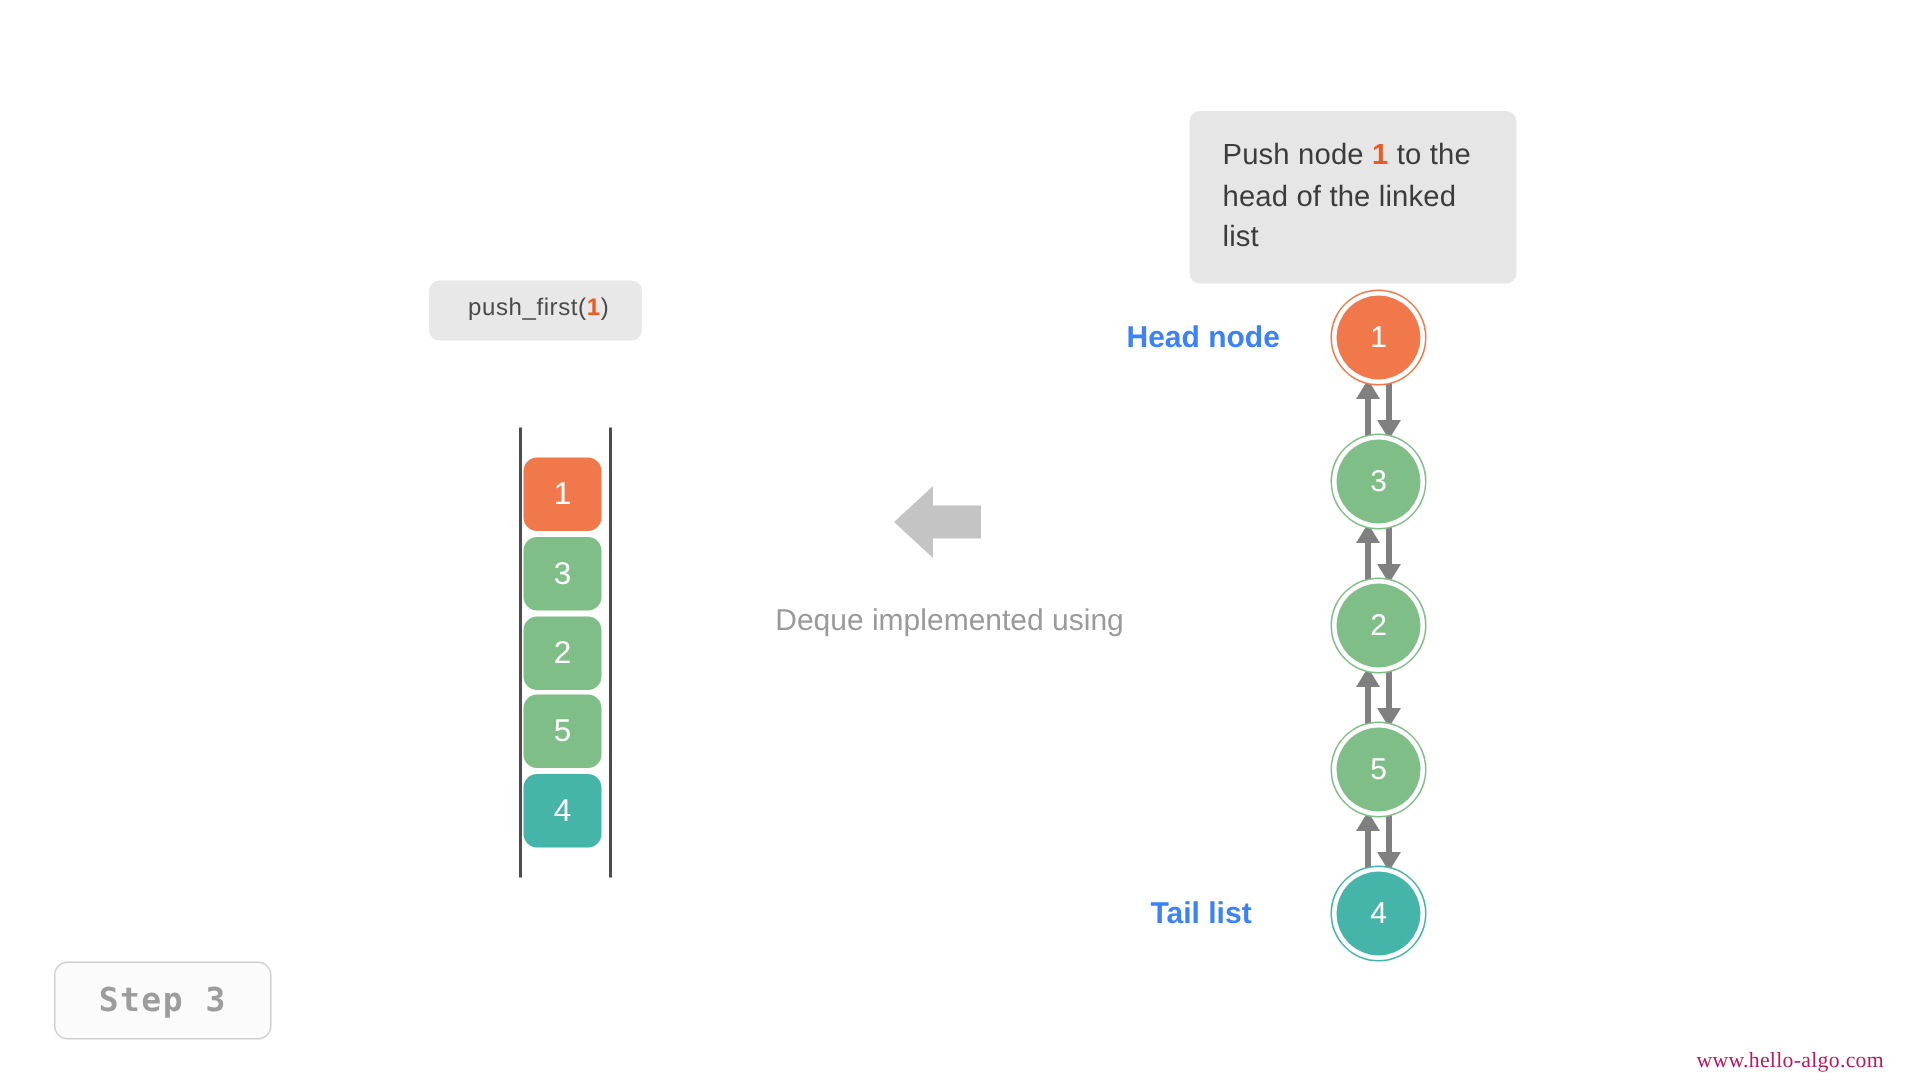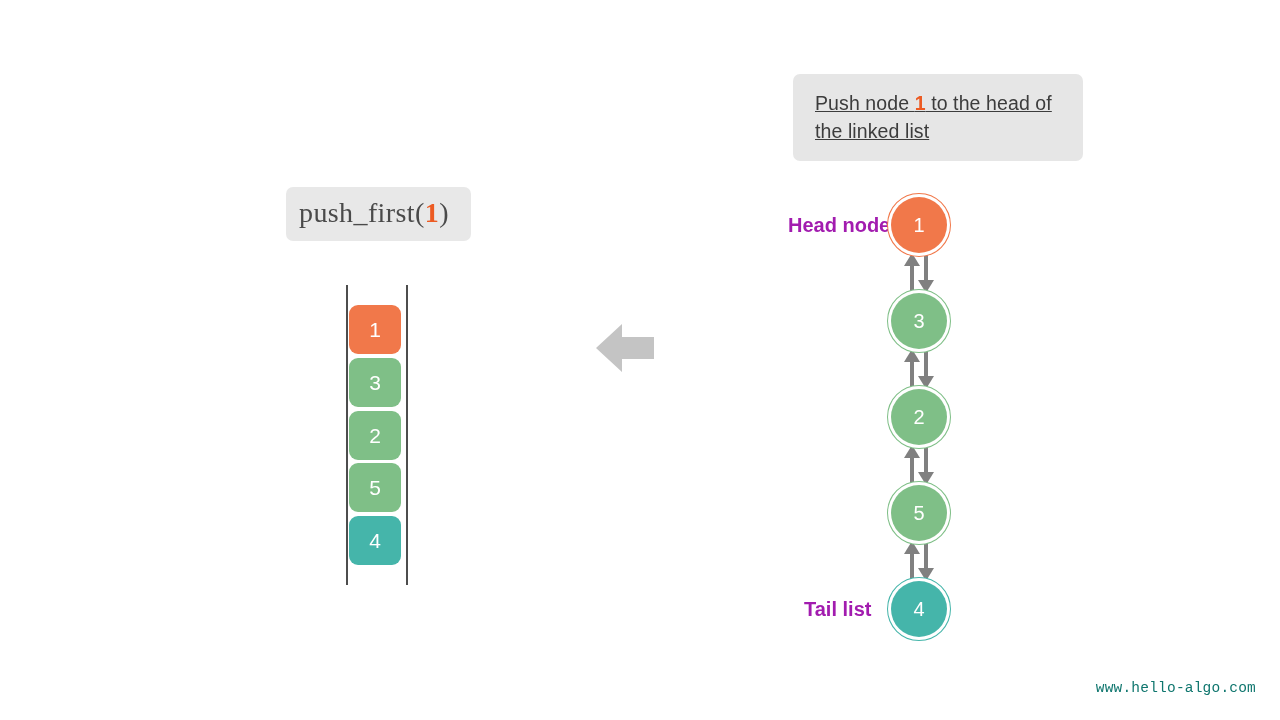--- a/index.html
+++ b/index.html
@@ -17,46 +17,45 @@
   .stage {
     position: absolute;
     inset: 0;
   }
 
   
   .callout {
     position: absolute;
     left: 793px;
     top: 74px;
-    width: 290px;
+    width: 218px;
     box-sizing: border-box;
     padding: 16px 22px;
     background: #e6e6e6;
     border-radius: 7px;
     color: #3c3c3c;
     font-size: 19.5px;
     line-height: 1.42;
     letter-spacing: 0.1px;
-    text-decoration: underline;
   }
   .callout .hl {
     color: #ec5b23;
     font-weight: bold;
   }
 
   
   .code-chip {
     position: absolute;
     left: 286px;
     top: 187px;
-    padding: 10px 22px 12px 13px;
+    padding: 10px 22px 12px 26px;
     background: #e8e8e8;
     border-radius: 7px;
-    font-family: Liberation Serif, serif;
-    font-size: 28px;
+    font-family: Liberation Sans, sans-serif;
+    font-size: 16px;
     color: #4a4a4a;
     letter-spacing: 0.4px;
     white-space: nowrap;
   }
   .code-chip .hl {
     color: #ec5b23;
     font-weight: bold;
   }
 
   
@@ -121,25 +120,24 @@
   .ll-ring {
     position: absolute;
     width: 64px;
     height: 64px;
     border-radius: 50%;
     border: 2px solid transparent;
     box-sizing: border-box;
   }
   .ll-label {
     position: absolute;
-    color: #a21caf;
+    color: #3b82f6;
     font-size: 20px;
     font-weight: bold;
     white-space: nowrap;
-    margin-left: 37px;
   }
   .ll-arrows {
     position: absolute;
     width: 40px;
     height: 52px;
   }
 
   
   .step-badge {
     position: absolute;
@@ -158,23 +156,23 @@
     letter-spacing: 1px;
     display: flex;
     align-items: center;
     justify-content: center;
   }
 
   
   .watermark {
     position: absolute;
     right: 24px;
-    bottom: 24px;
-    color: #0f766e;
-    font-family: Liberation Mono, monospace;
+    bottom: 4px;
+    color: #be185d;
+    font-family: Liberation Serif, serif;
     font-size: 14.5px;
     letter-spacing: 0.2px;
   }
 </style>
 </head>
 <body>
 
 <div class="stage">
 
   <div class="callout">
@@ -204,20 +202,21 @@
       <span>4</span>
     </div>
 
   <div class="big-arrow">
     <svg width="58" height="52" viewBox="0 0 58 52">
       <polygon points="0,26 26,2 26,15 58,15 58,37 26,37 26,50" fill="#c4c4c4"></polygon>
     </svg>
   </div>
 
   <div class="caption">
+    <div>Deque implemented using</div>
   </div>
 
   <div class="ll-label" id="headlabel" style="left: 751px; top: 214px;">Head node</div>
   <div class="ll-label" id="taillabel" style="left: 767px; top: 598px;">Tail list</div>
 
   <div class="ll-arrows" id="llarrow0" style="left: 899px; top: 253px; height: 40px;"><svg width="40" height="40" viewBox="0 0 40 40">
         <line x1="13" y1="40" x2="13" y2="10" stroke="#808080" stroke-width="4"></line>
         <polygon points="13,0 5,13 21,13" fill="#808080"></polygon>
         <line x1="27" y1="0" x2="27" y2="30" stroke="#808080" stroke-width="4"></line>
         <polygon points="27,40 19,27 35,27" fill="#808080"></polygon>
@@ -256,16 +255,19 @@
   <div class="ll-node" id="llnode2" style="left: 891px; top: 389px; background: rgb(127, 191, 135);">
       <span>2</span>
     </div>
   <div class="ll-node" id="llnode3" style="left: 891px; top: 485px; background: rgb(127, 191, 135);">
       <span>5</span>
     </div>
   <div class="ll-node" id="llnode4" style="left: 891px; top: 581px; background: rgb(69, 181, 170);">
       <span>4</span>
     </div>
 
+  <div class="step-badge">
+    <span>Step 3</span>
+  </div>
 
   <div class="watermark">www.hello-algo.com</div>
 
 </div>
 
 </body></html>

